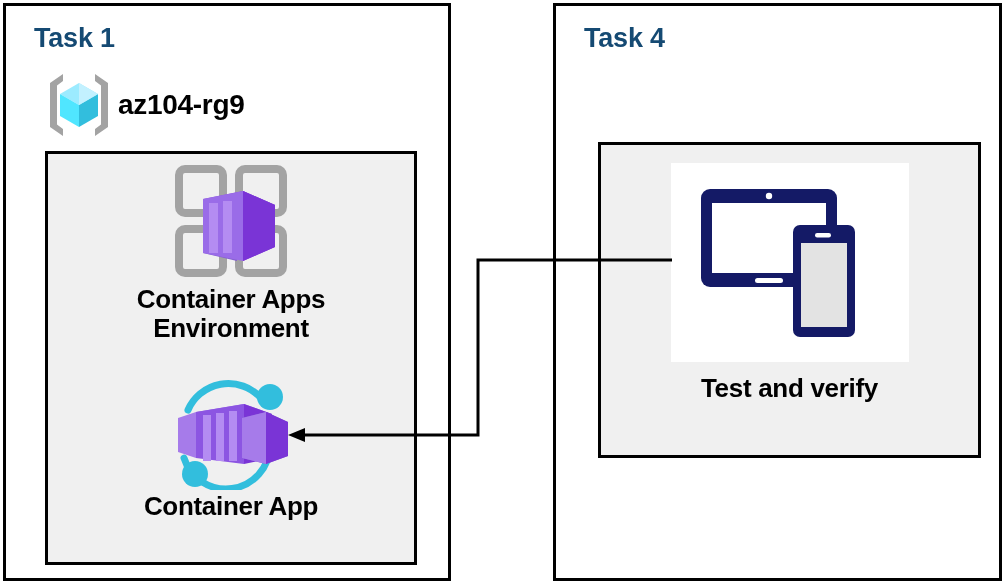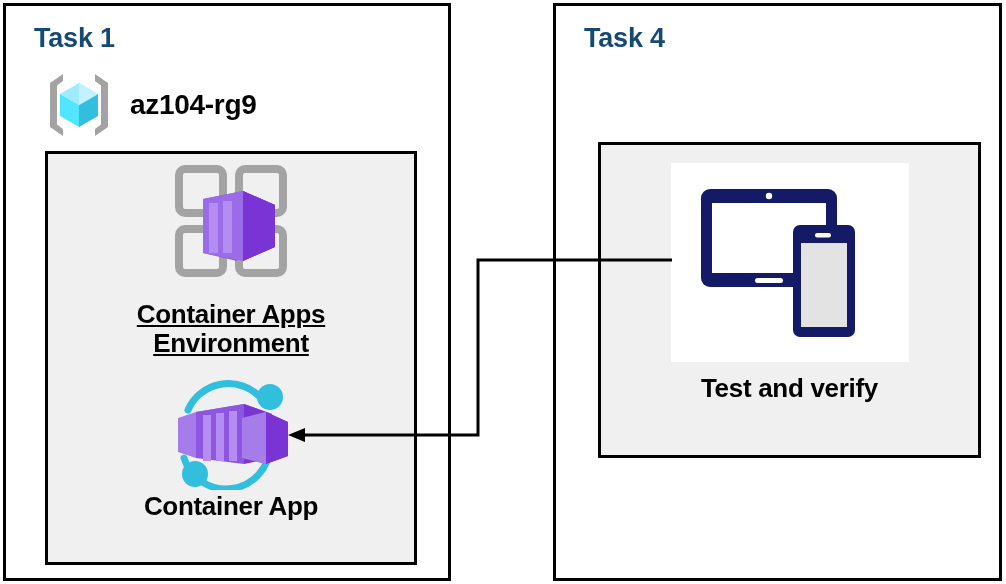--- a/index.html
+++ b/index.html
@@ -38,21 +38,21 @@
     text-align: center;
   }
 
   
   #rg-row {
     position: absolute;
     left: 36px;
     top: 62px;
     display: flex;
     align-items: center;
-    gap: 14px;
+    gap: 2px;
   }
   #rg-icon { width: 74px; height: 74px; display: block; }
   #rg-label {
     font-size: 28px;
     font-weight: bold;
     color: #000000;
     white-space: nowrap;
     letter-spacing: -0.3px;
   }
 
@@ -78,21 +78,21 @@
     font-weight: bold;
     color: #000000;
     text-align: center;
     line-height: 1.1;
     letter-spacing: -0.3px;
     white-space: pre-line;
   }
 
   #env-node  { left: 39px; top: 155px; width: 372px; }
   #env-icon  { width: 120px; height: 120px; display: block; }
-  #env-node .node-label { margin-top: 19px; text-decoration: underline; }
+  #env-node .node-label { margin-top: 4px; }
 
   #app-node  { left: 39px; top: 372px; width: 372px; align-items: center; }
   #app-icon  { width: 138px; height: 112px; display: block; }
   #app-node .node-label { margin-top: 2px; }
 
   #test-node { left: 598px; top: 163px; width: 383px; }
   #test-icon-bg {
     width: 238px;
     height: 199px;
     background: #ffffff;

